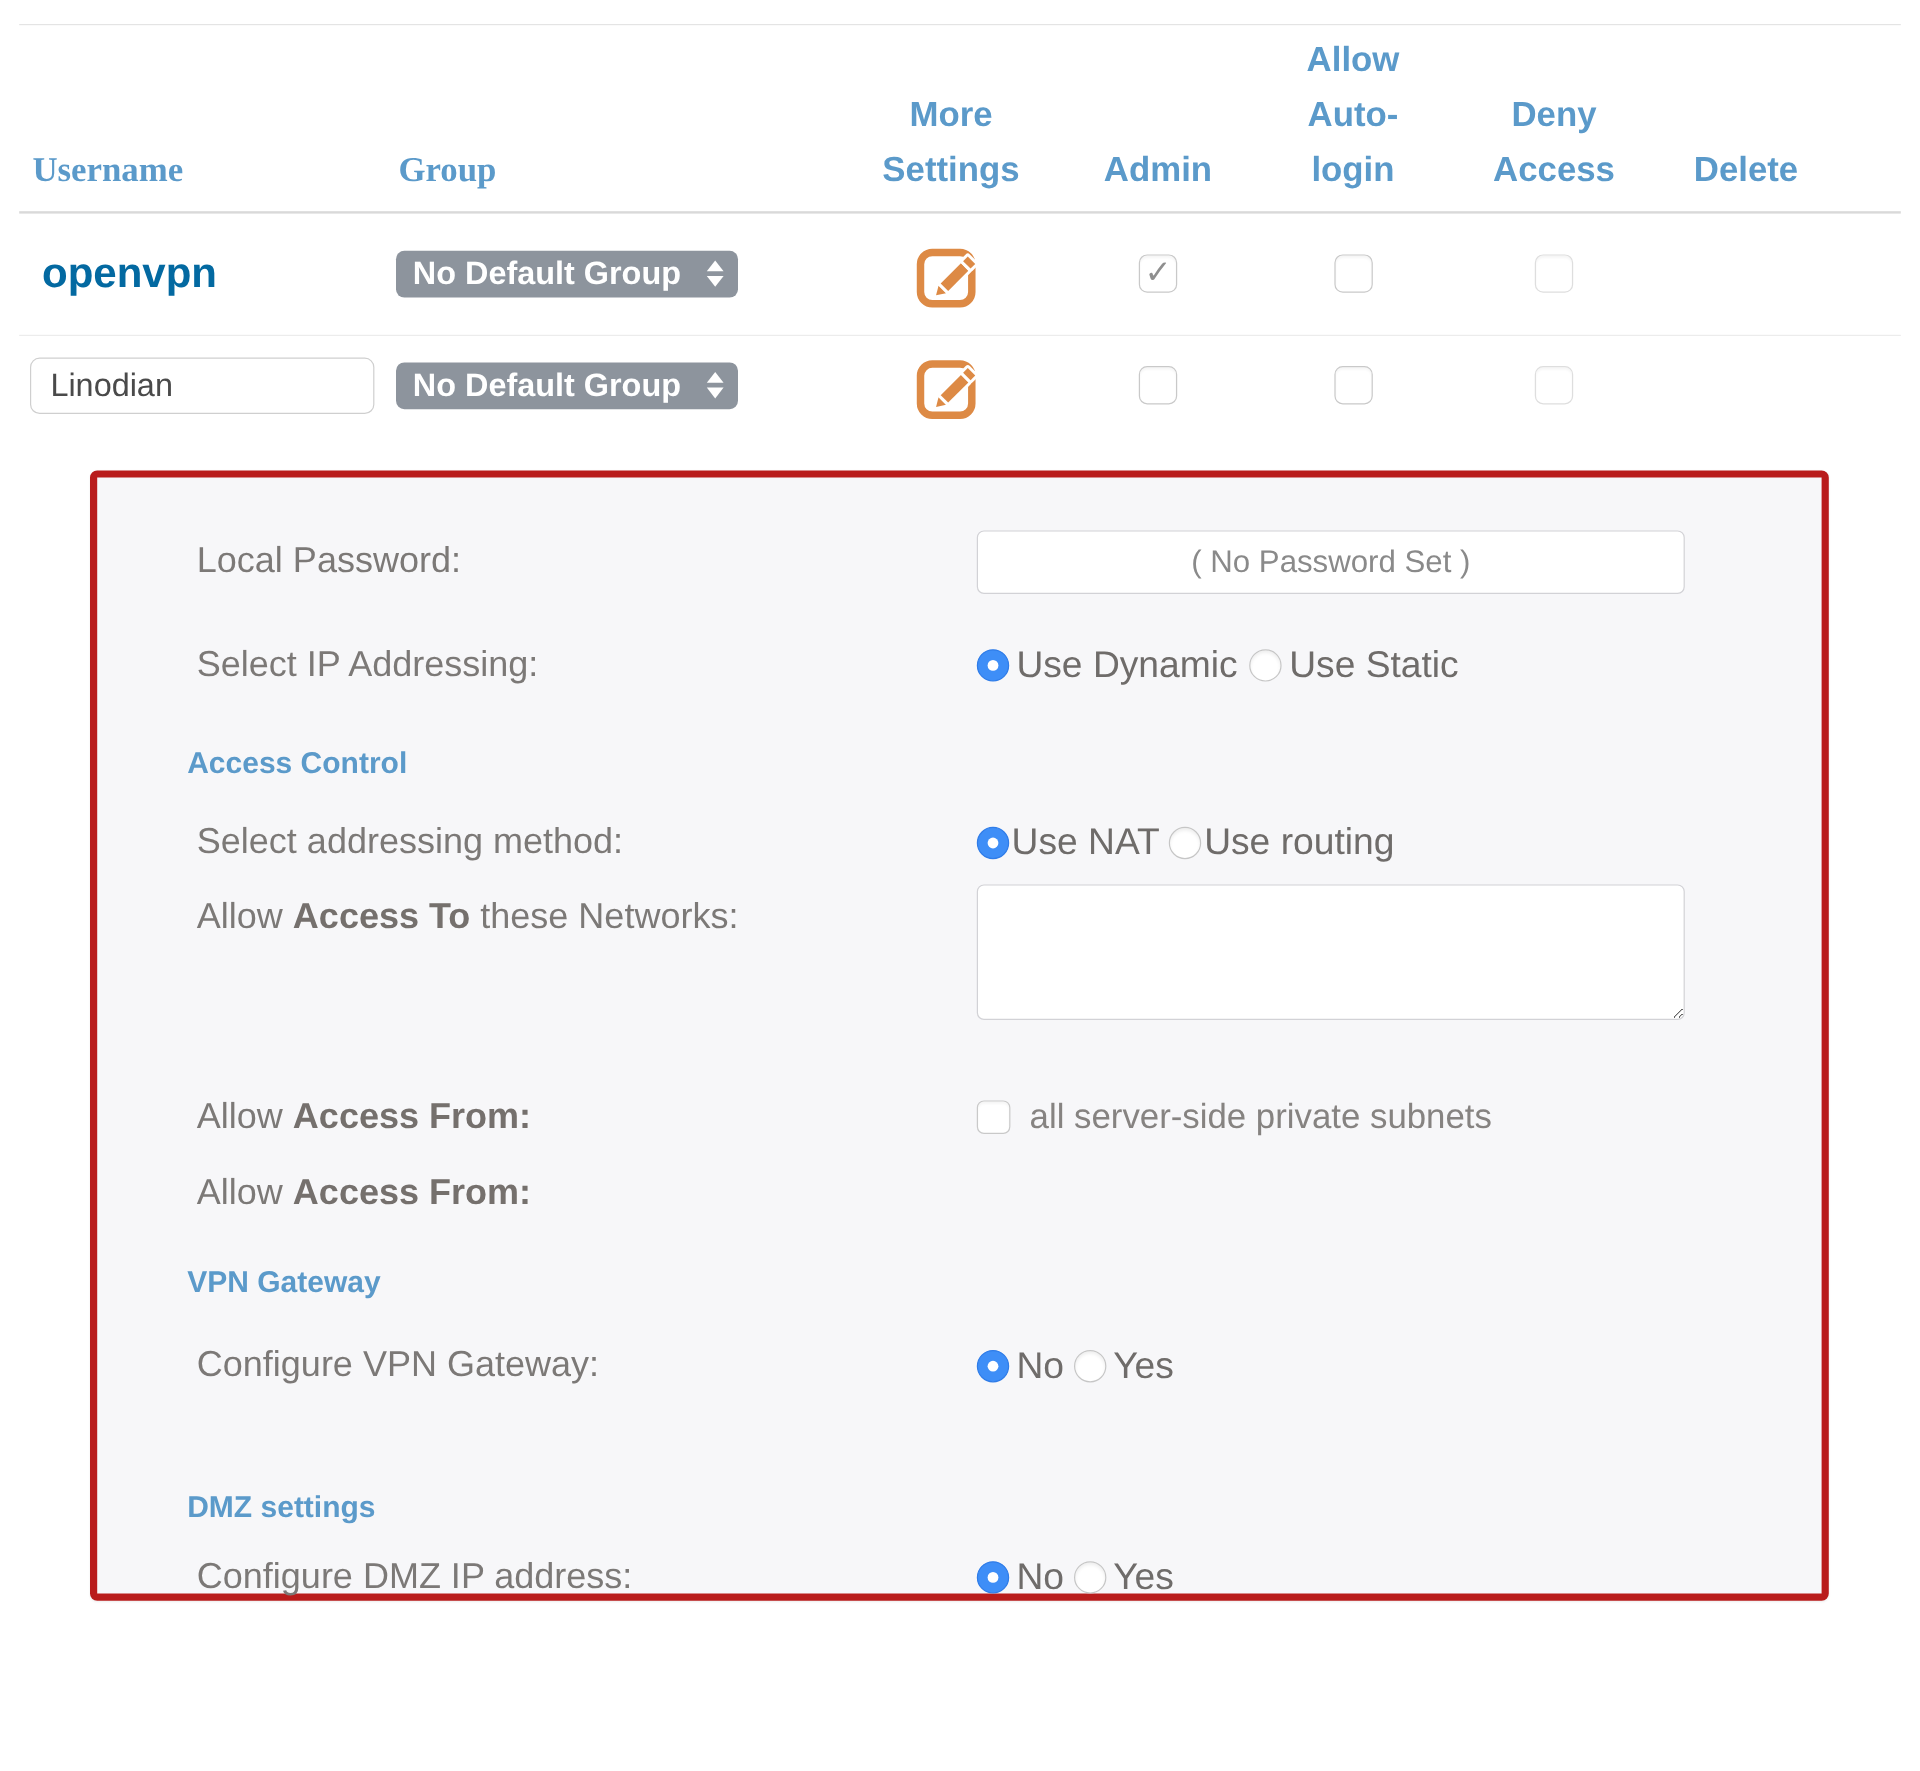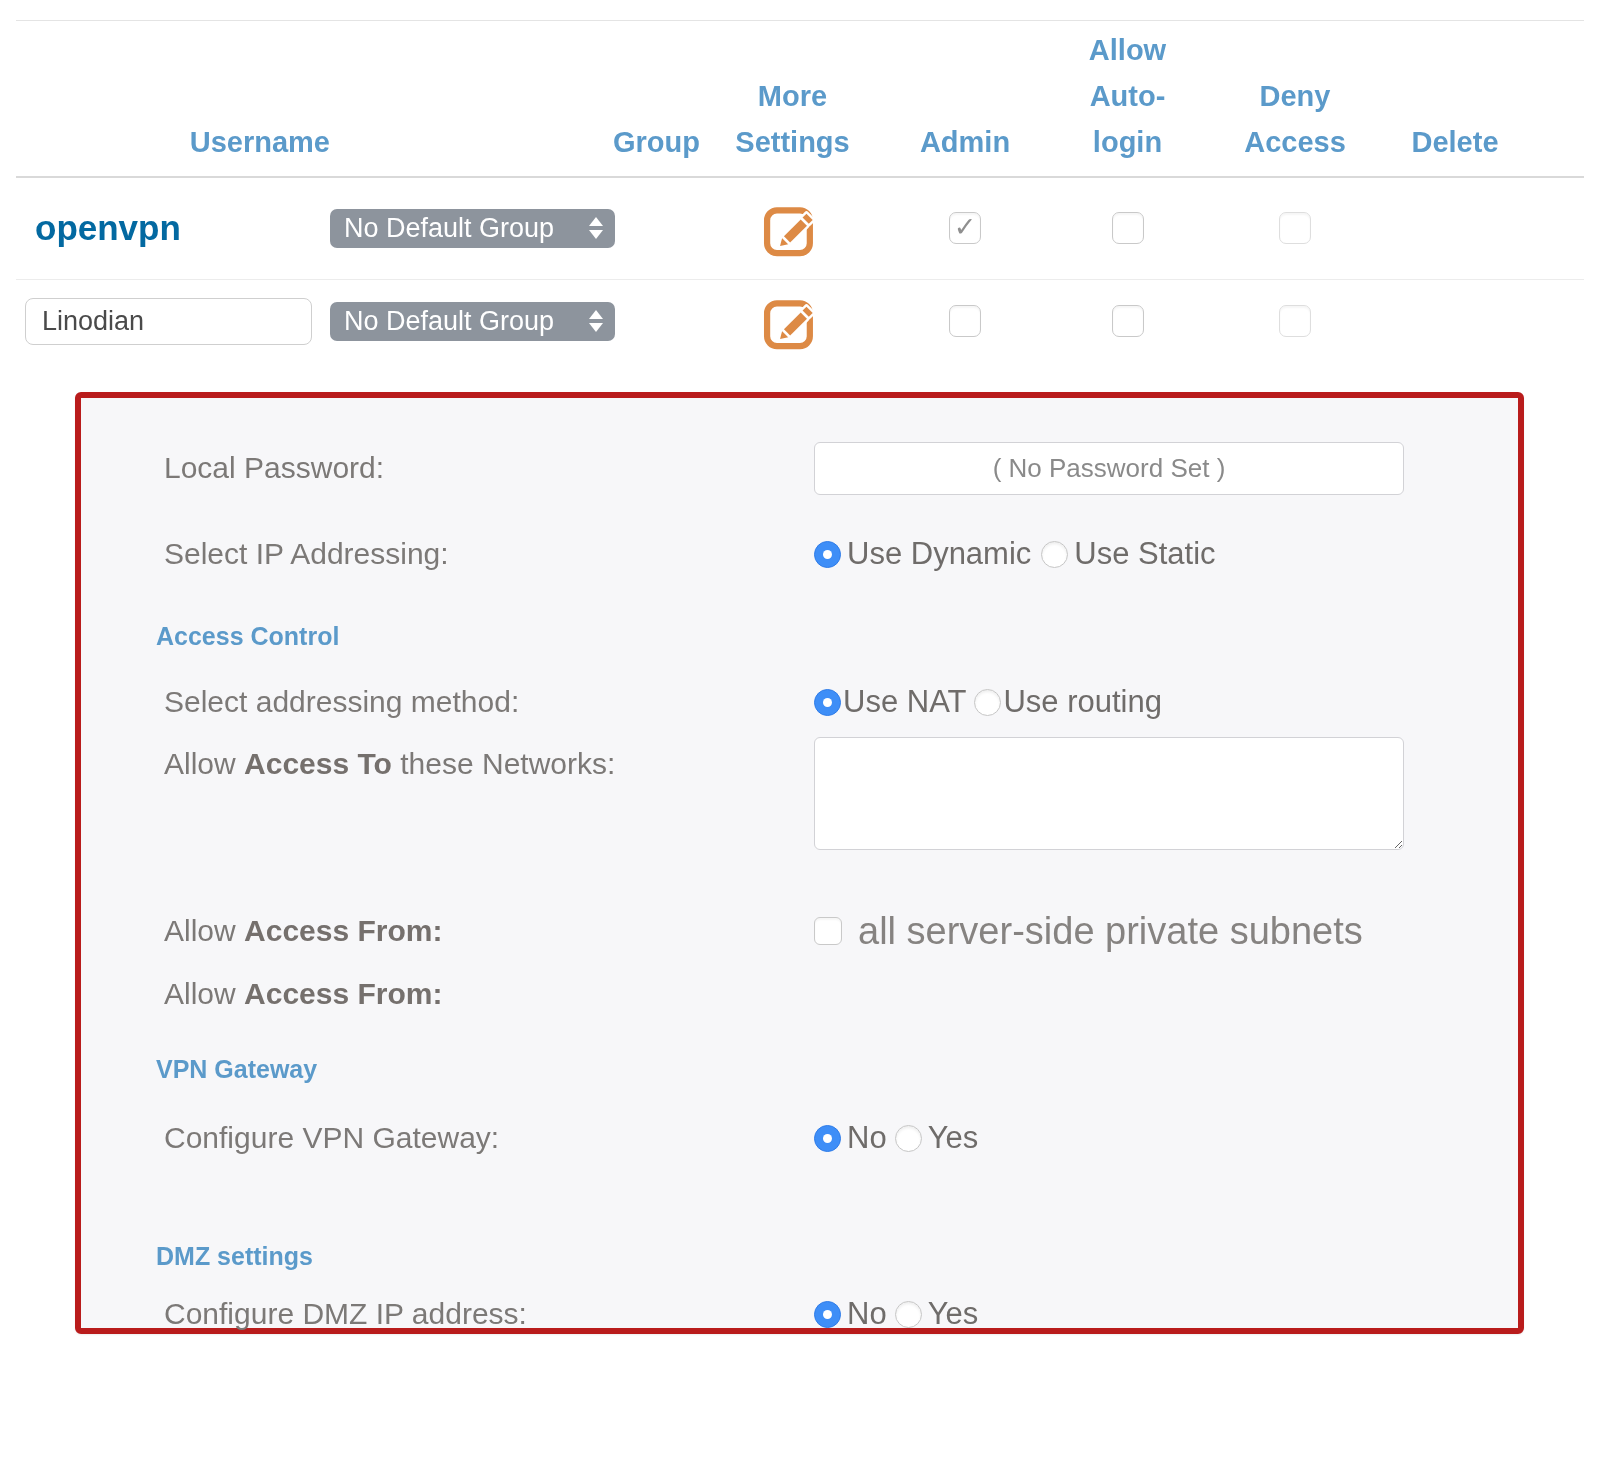--- a/index.html
+++ b/index.html
@@ -22,38 +22,38 @@
   .user-table {
     position:absolute; left:25px; top:21px; width:1505px;
     display:grid;
     grid-template-columns:305px 370px 185px 160px 165px 170px 150px;
     grid-template-rows:156px 102px 84px;
   }
   .th {
     align-self:end; padding-bottom:12px;
     color:#5b9aca; font-weight:bold; font-size:29px; line-height:46px;
   }
-  .th.left { text-align:right; padding-left:2px; }
+  .th.left { text-align:left; padding-left:2px;font-family:Liberation Serif, serif; }
   .th.center { text-align:center; }
   .th span { display:block; }
   .cell { display:flex; align-items:center; }
   .cell.center { justify-content:center; }
   .username-text { font-size:35px; font-weight:bold; color:#0369a1; padding-left:10px; }
   .username-input {
     width:287px; height:47px; border:1px solid #cfcfcf; border-radius:8px;
     font-family:inherit; font-size:27px; color:#4a4a4a; padding:0 16px; background:#fff; outline:none;
   }
 
   
   .group-select {
     width:285px; height:39px; background:#8d949d; border-radius:7px;
     display:flex; align-items:center; justify-content:space-between;
     padding:0 12px 0 14px; cursor:default;
   }
-  .group-select .sel-label { color:#fff; font-size:27px; font-weight:normal; white-space:nowrap; }
+  .group-select .sel-label { color:#fff; font-size:27px; font-weight:bold; white-space:nowrap; }
   .sel-arrows { display:flex; flex-direction:column; align-items:center; margin-left:10px; }
   .sel-arrows .up { width:0; height:0; border-left:7px solid transparent; border-right:7px solid transparent; border-bottom:9px solid #fff; margin-bottom:4px; }
   .sel-arrows .down { width:0; height:0; border-left:7px solid transparent; border-right:7px solid transparent; border-top:9px solid #fff; }
 
   .edit-btn { width:64px; height:57px; display:flex; align-items:center; justify-content:center; cursor:pointer; }
 
   
   .checkbox {
     width:32px; height:32px; background:#fff; border:1px solid #c9c9c9; border-radius:7px;
     box-shadow:inset 0 2px 2px rgba(0,0,0,0.04);
@@ -94,21 +94,21 @@
   }
   .radio.on { background:#3e8ef7; border-color:#2f7ce8; box-shadow:none; }
   .radio.on::after {
     content:""; position:absolute; left:50%; top:50%; width:9px; height:9px;
     margin:-4.5px 0 0 -4.5px; border-radius:50%; background:#fff;
   }
   .radio-label { font-size:31px; color:#6f6c6a; white-space:nowrap; }
   .gap6 { margin-left:6px;text-align:center; }  .gap2 { margin-left:2px; } .gap10 { margin-left:10px; } .gap8 { margin-left:8px; }
 
   .check-row { display:flex; align-items:center; }
-  .opt-label { font-size:38px; color:#868381; margin-left:16px; white-space:nowrap; }
+  .opt-label { font-size:29px; color:#868381; margin-left:16px; white-space:nowrap; }
 </style>
 </head>
 <body>
 
 <div class="page">
 
   <div class="hline top"></div>
   <div class="hline header"></div>
   <div class="hline row"></div>
 

